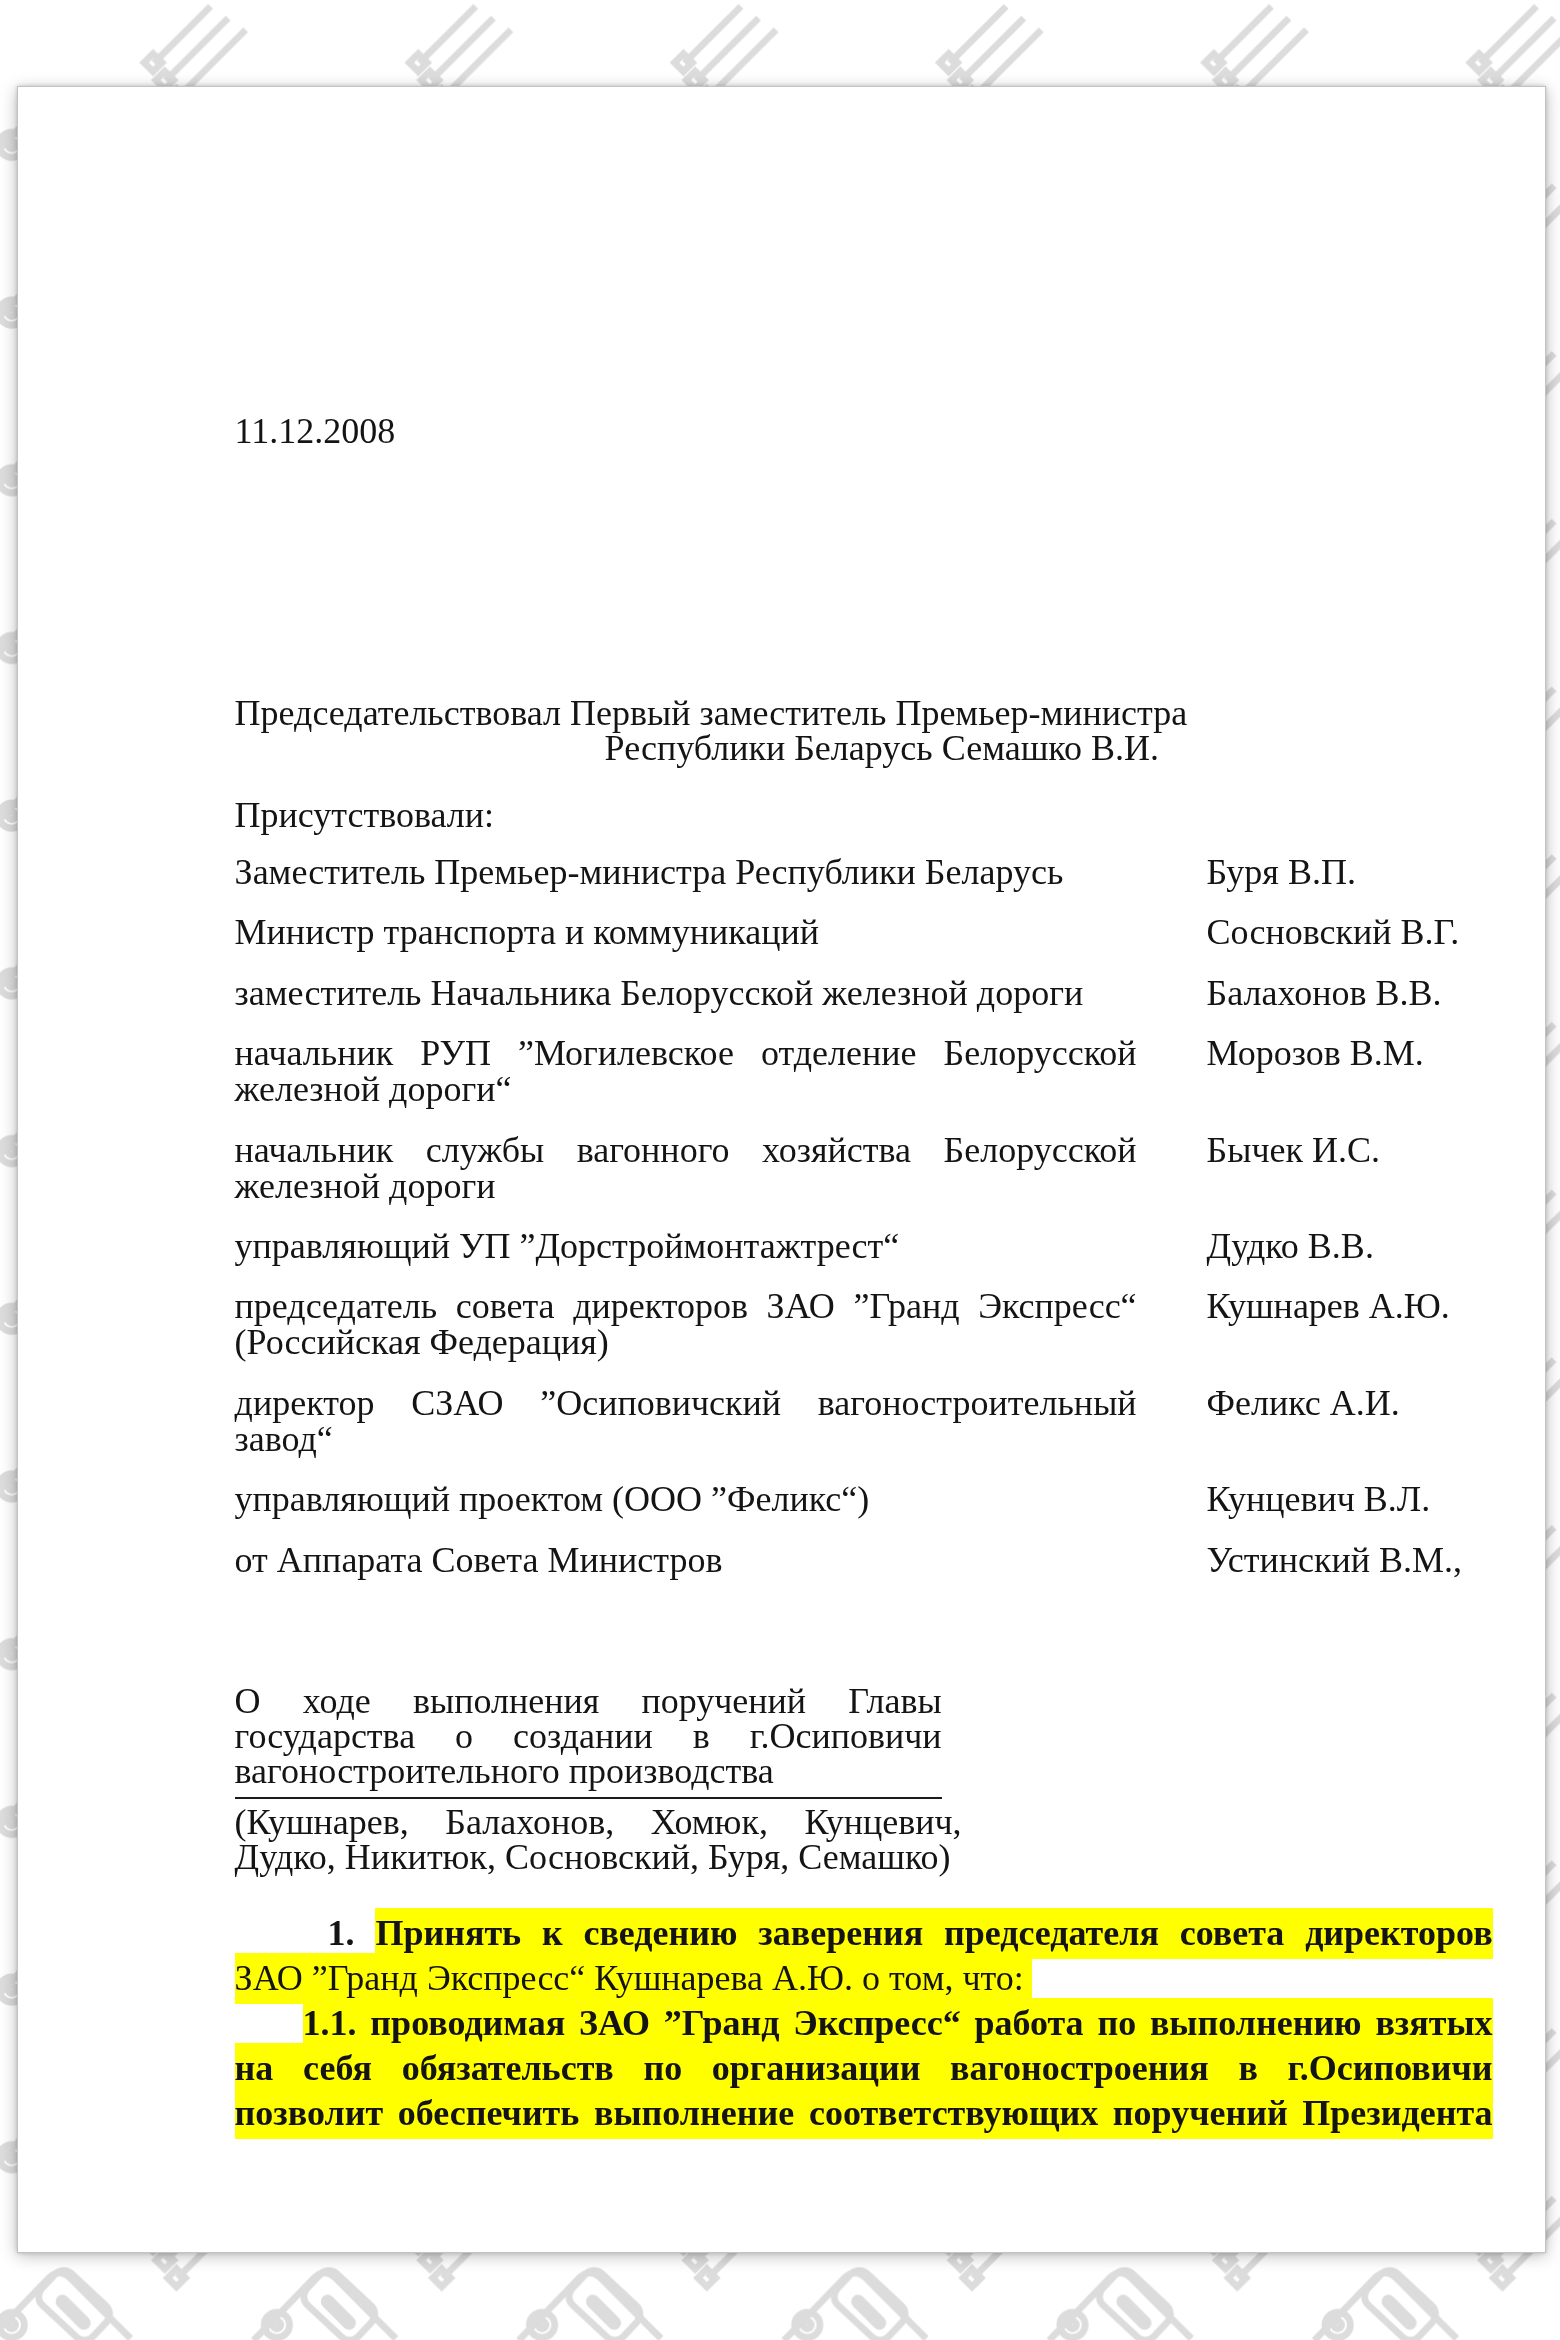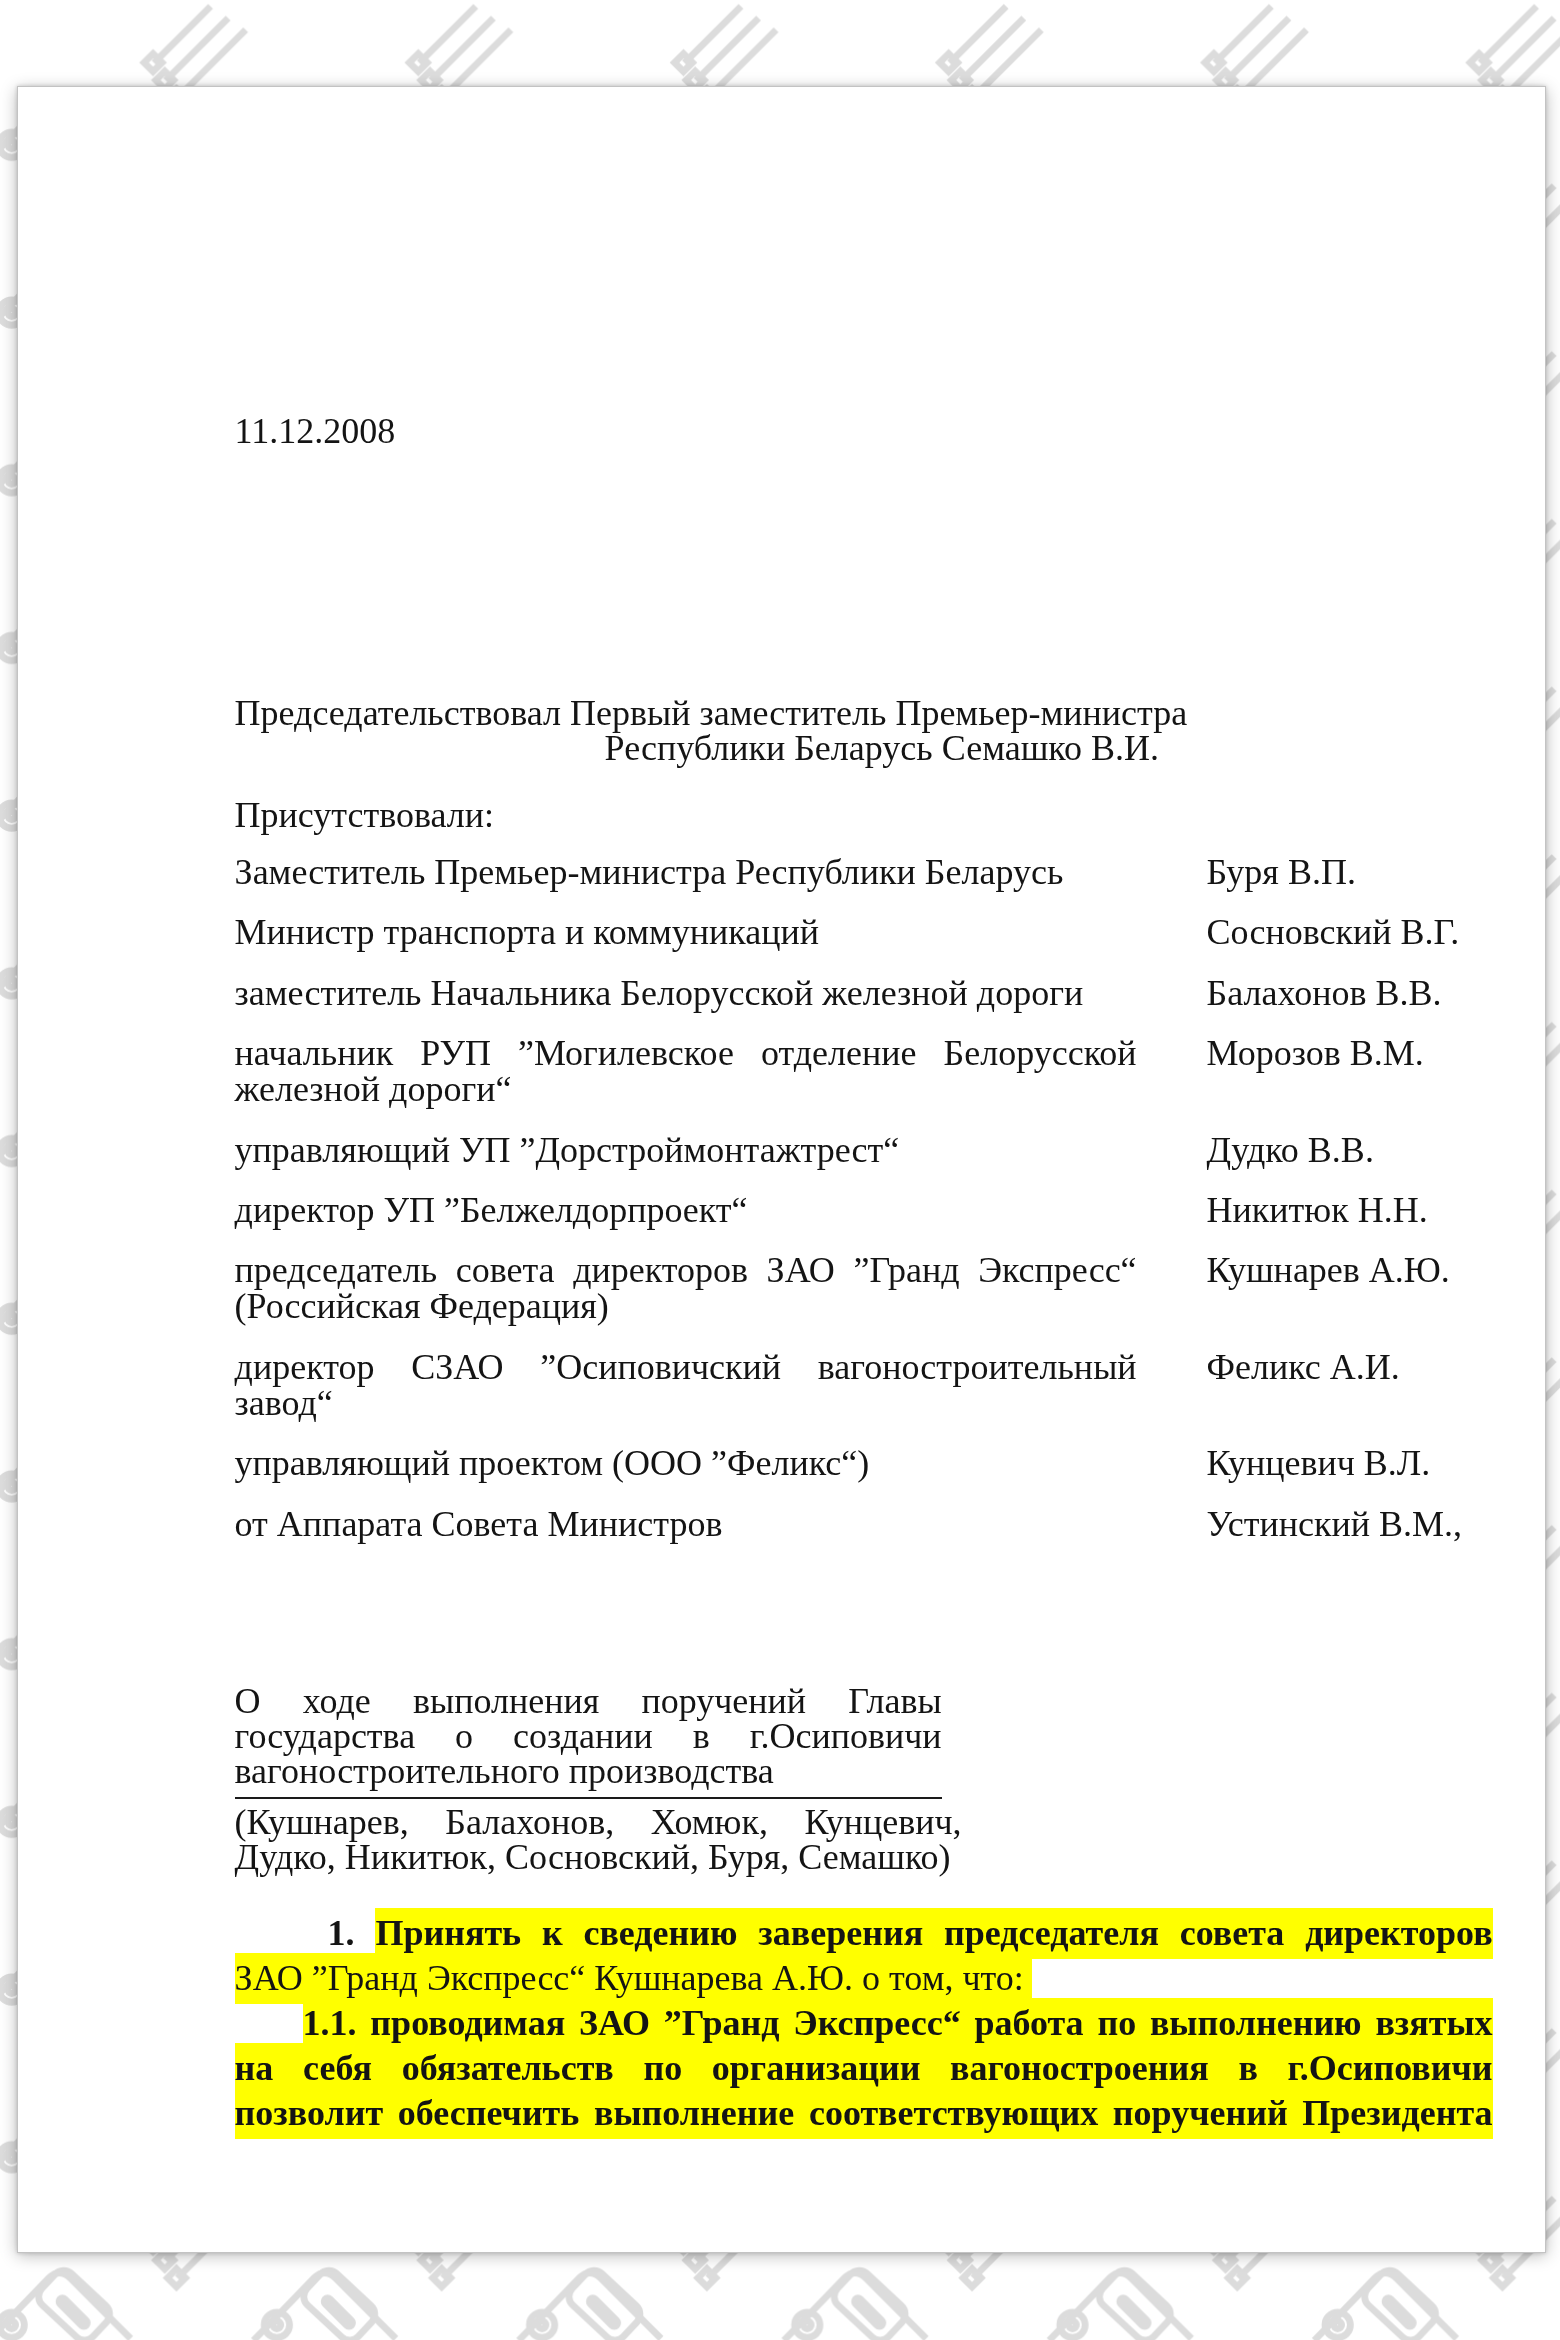--- a/index.html
+++ b/index.html
@@ -100,26 +100,26 @@
       </div>
       <div class="row">
         <div class="role">заместитель Начальника Белорусской железной дороги</div>
         <div class="name">Балахонов В.В.</div>
       </div>
       <div class="row">
         <div class="role">начальник РУП ”Могилевское отделение Белорусской железной дороги“</div>
         <div class="name">Морозов В.М.</div>
       </div>
       <div class="row">
+        <div class="role">начальник службы вагонного хозяйства Белорусской железной дороги</div>
+        <div class="name">Бычек И.С.</div>
+      </div>
+      <div class="row">
         <div class="role">управляющий УП ”Дорстроймонтажтрест“</div>
         <div class="name">Дудко В.В.</div>
-      </div>
-      <div class="row">
-        <div class="role">директор УП ”Белжелдорпроект“</div>
-        <div class="name">Никитюк Н.Н.</div>
       </div>
       <div class="row">
         <div class="role">председатель совета директоров ЗАО ”Гранд Экспресс“ (Российская Федерация)</div>
         <div class="name">Кушнарев А.Ю.</div>
       </div>
       <div class="row">
         <div class="role">директор СЗАО ”Осиповичский вагоностроительный завод“</div>
         <div class="name">Феликс А.И.</div>
       </div>
       <div class="row">

